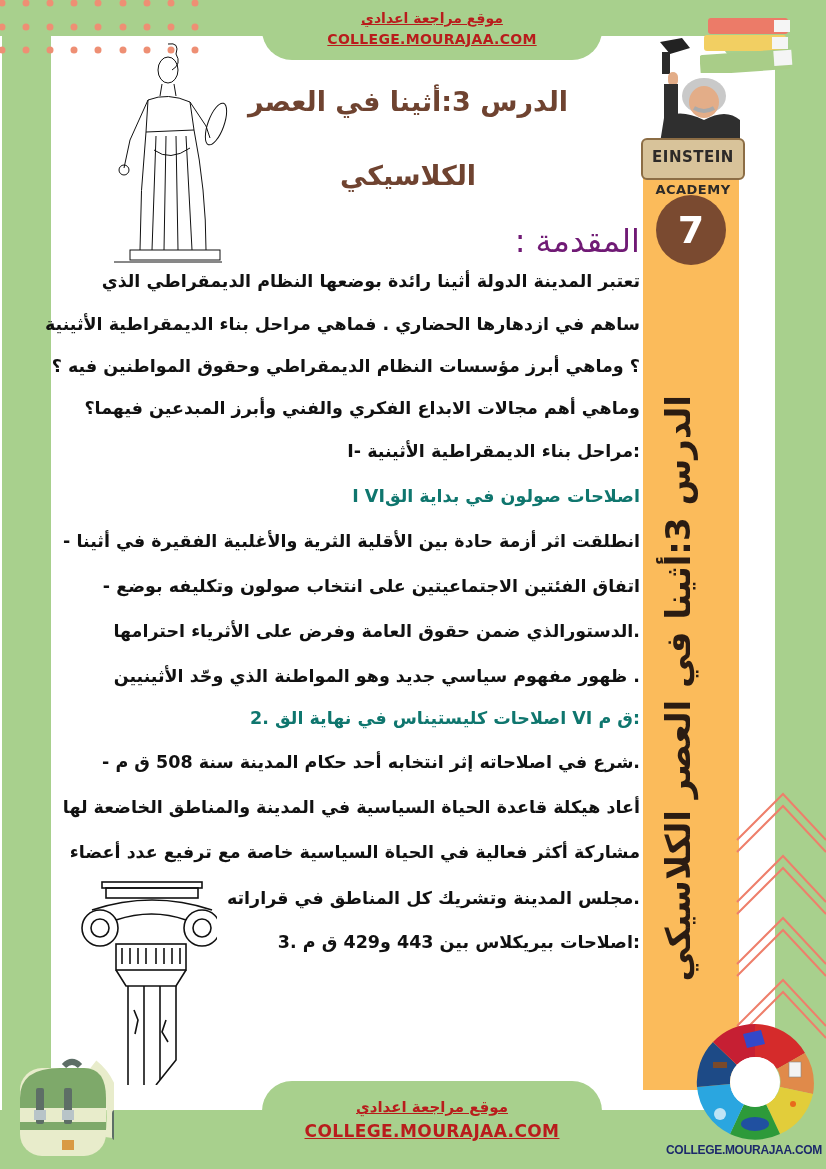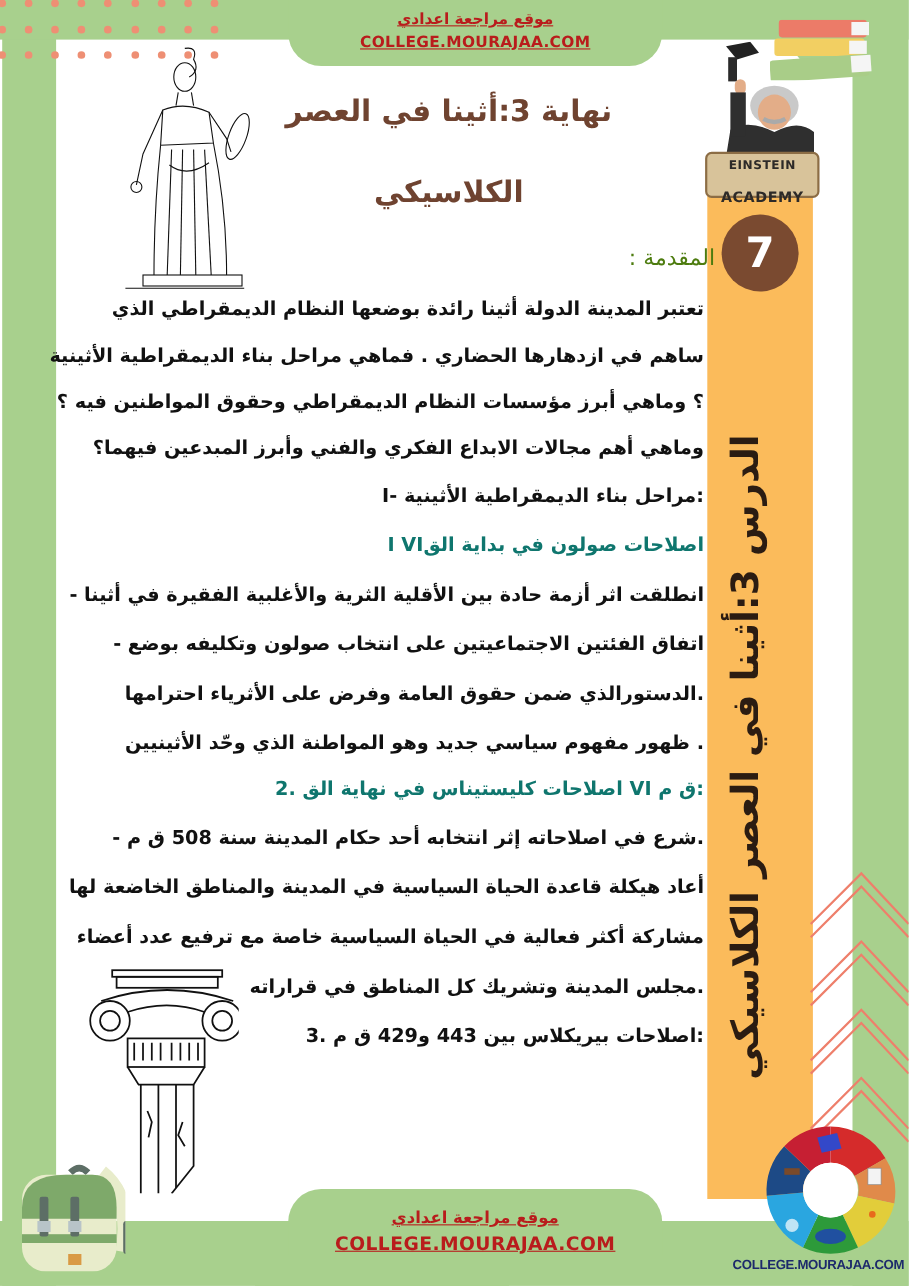--- a/index.html
+++ b/index.html
@@ -53,35 +53,35 @@
 
   
   .title {
     right: 240px; width: 380px; text-align: center; direction: rtl;
     color: #6f4330; font-weight: bold; font-size: 27px;
   }
   .title-1 { top: 86px; right: 228px; }
   .title-2 { top: 160px; right: 228px; }
 
   .intro-heading {
-    top: 222px; right: 176px; direction: rtl; color: #4d7c0f;
-    font-size: 20px;
+    top: 222px; right: 186px; direction: rtl; color: #701a75;
+    font-size: 32px;
   }
 
   .body-line {
     right: 186px; direction: rtl; white-space: nowrap;
     font-size: 17.5px; color: #111111; font-weight: bold;
   }
   .red { color: #0f766e; }
   .academy {
     left: 641px; top: 138px; width: 100px; height: 38px;
     background: #d8c39a; border: 2px solid #8c6d45; border-radius: 6px;
     text-align: center; font-weight: bold; color: #2d2a28; line-height: 1;
   }
-  .academy .l1 { font-size: 11px; padding-top: 5px; letter-spacing: 0.5px; }
+  .academy .l1 { font-size: 15px; padding-top: 10px; letter-spacing: 0.5px; }
   .academy .l2 { font-size: 13px; padding-top: 2px; letter-spacing: 0.5px; margin-top: 16px; }
 
   .brand-url {
     left: 664px; top: 1143px; width: 160px; text-align: center;
     font-size: 12px; font-weight: bold; color: #1d2a6b;
     font-family: "Liberation Sans", sans-serif; letter-spacing: -0.3px;
   }
 </style>
 </head>
 <body>
@@ -198,21 +198,21 @@
     <rect x="28" y="34" width="10" height="14" rx="5" fill="#e3ad88"></rect>
     <path d="M20,105 L24,80 Q40,70 64,82 Q86,70 100,82 L100,105 Z" fill="#2f2f2f"></path>
     <rect x="24" y="46" width="14" height="40" fill="#2f2f2f"></rect>
   </svg>
 </div>
 <div class="abs academy">
   <div class="l1">EINSTEIN</div>
   <div class="l2">ACADEMY</div>
 </div>
 
-<div class="abs title title-1">نهاية 3:أثينا في العصر</div>
+<div class="abs title title-1">الدرس 3:أثينا في العصر</div>
 <div class="abs title title-2">الكلاسيكي</div>
 
 <div class="abs" style="left:110px;top:40px;width:120px;height:225px;">
   <svg width="120" height="225" viewBox="0 0 120 225">
     <g fill="none" stroke="#111" stroke-width="1">
       <path d="M58,4 Q70,2 66,14 Q72,24 62,30"></path>
       <ellipse cx="58" cy="30" rx="10" ry="13"></ellipse>
       <path d="M52,44 L50,56"></path>
         <path d="M64,44 L66,56"></path>
       <path d="M38,60 Q58,52 80,62 L84,90 L36,92 Z"></path>

